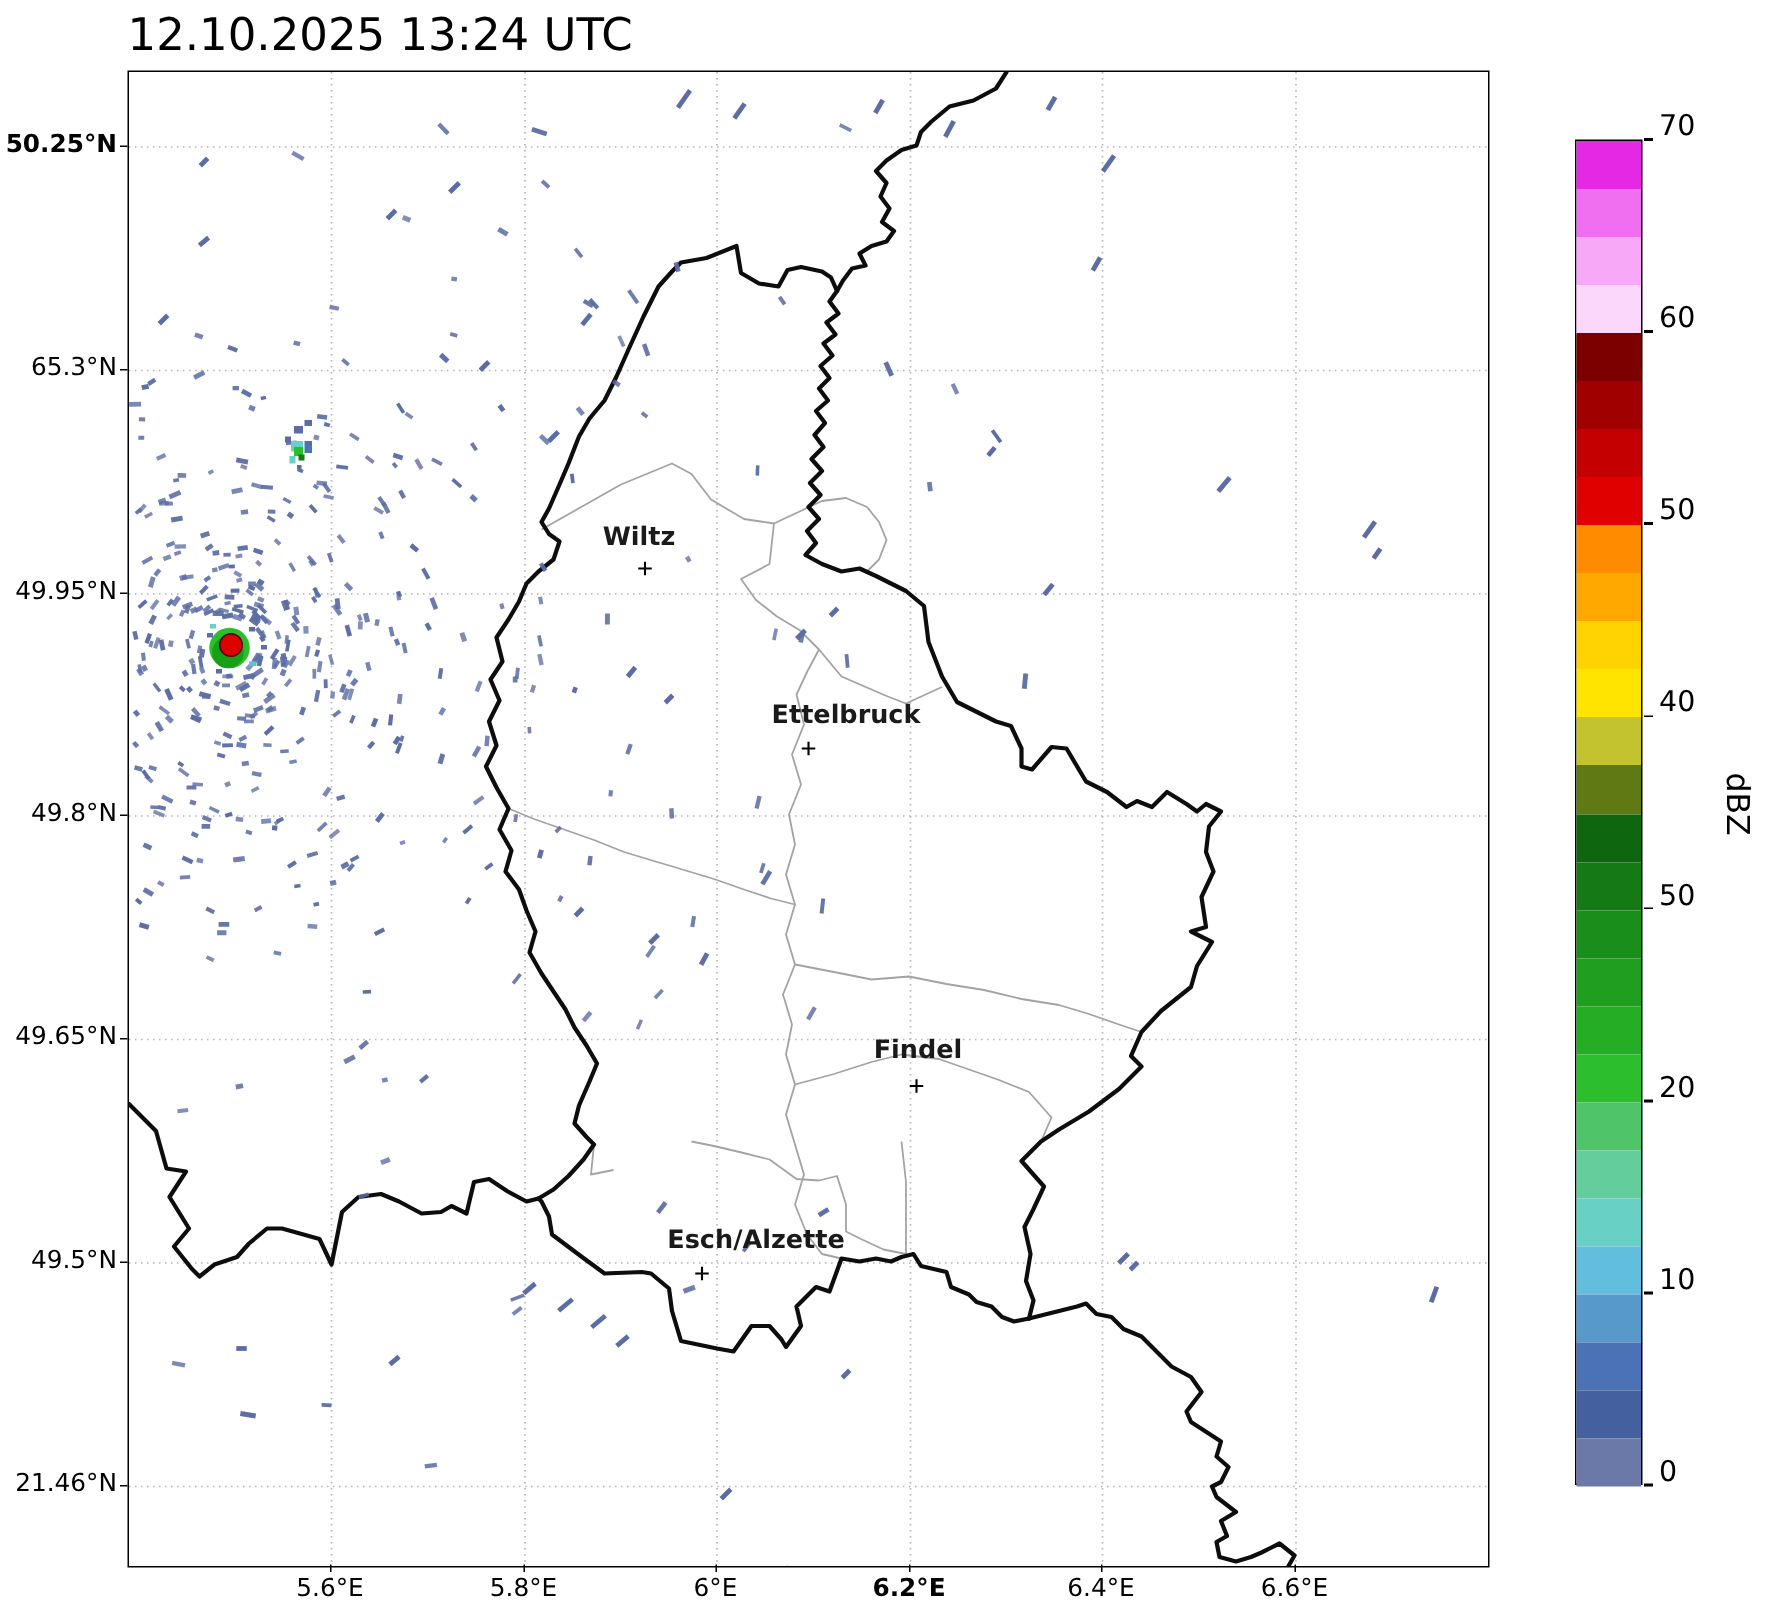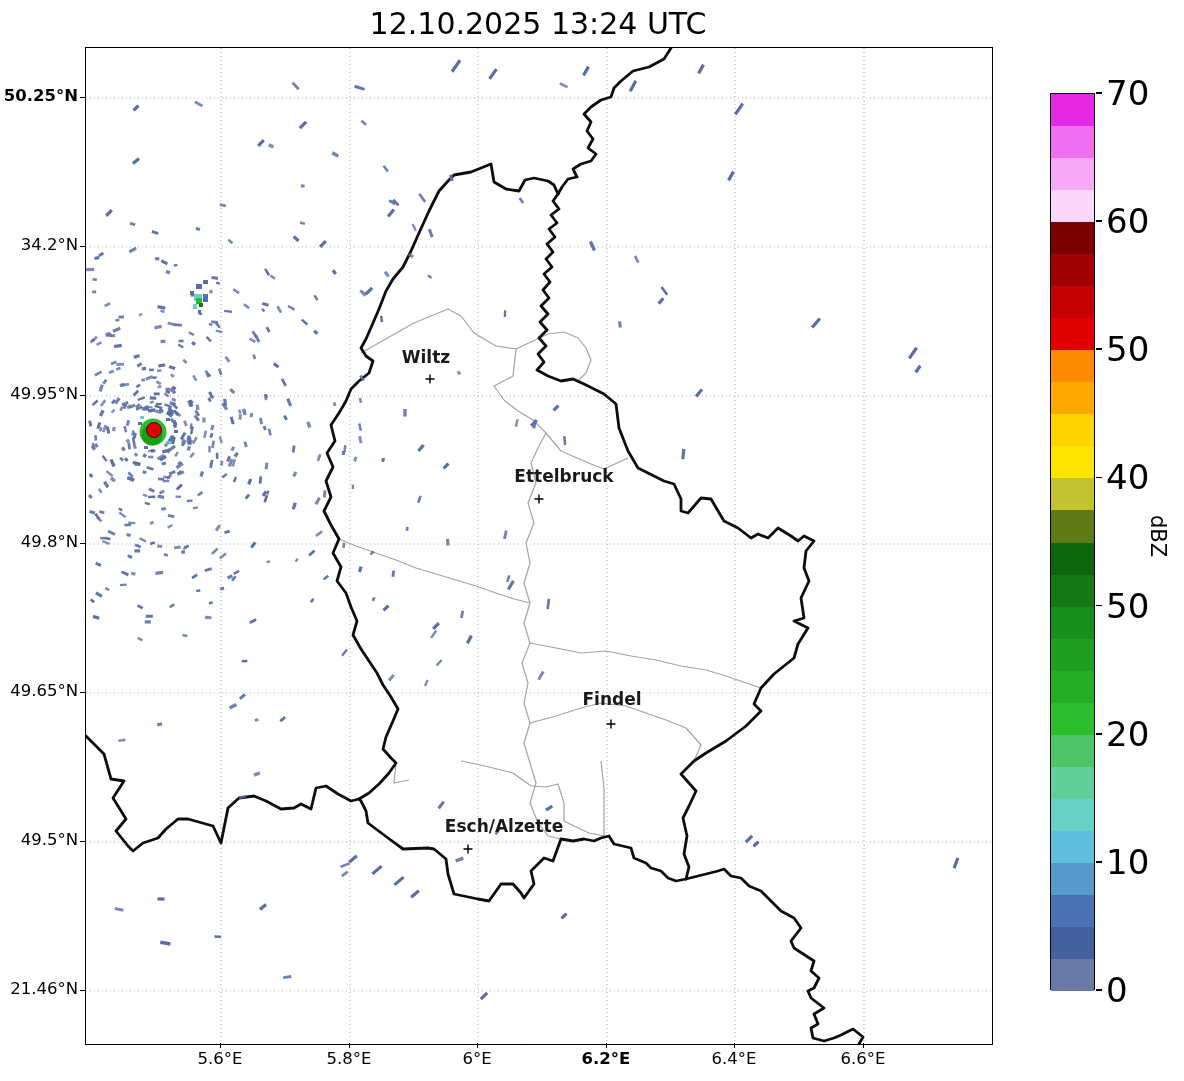--- a/index.html
+++ b/index.html
@@ -1,32 +1,32 @@
 <!DOCTYPE html>
 <html><head>
 <meta charset="utf-8">
 <style>
   html,body{margin:0;padding:0;background:#fff;}
   #figure{position:relative;width:1184px;height:1081px;background:#fff;
           font-family:"DejaVu Sans","Liberation Sans",sans-serif;overflow:hidden;}
-  #page-title{position:absolute;left:85px;top:6px;width:906px;text-align:center;
+  #page-title{position:absolute;left:85px;top:6px;width:906px;
           font-size:30px;color:#000;}
   #map{position:absolute;left:85px;top:47px;width:906px;height:996px;
           border:1.6px solid #000;box-sizing:content-box;background:#fff;}
   #map-svg{position:absolute;left:0;top:0;}
   #info-box{position:absolute;left:6px;top:5px;background:#fff;border:1.1px solid #333;
           padding:3px 8px 4px 8px;font-size:14px;line-height:1.45;color:#000;z-index:5;}
   .xt{position:absolute;width:90px;text-align:center;font-size:16.5px;color:#000;top:1049px;}
   .yt{position:absolute;width:78px;text-align:right;font-size:16.5px;color:#000;left:0;}
   .tickmark{position:absolute;background:#000;}
   #colorbar{position:absolute;left:1050px;top:93px;width:45px;height:897px;
           border:1.3px solid #000;box-sizing:border-box;}
   .cbseg{position:absolute;left:0;width:100%;}
   .cbtick{position:absolute;background:#000;width:6px;height:1.6px;left:1096px;}
-  .cblab{position:absolute;left:1106px;font-size:34px;color:#000;}
+  .cblab{position:absolute;left:1106px;font-size:19px;color:#000;}
   #cb-unit{position:absolute;left:1137px;top:524px;font-size:21px;color:#000;
           transform:rotate(90deg);transform-origin:center;}
   .city-label{font-weight:bold;font-size:17px;fill:#1a1a1a;}
 </style>
 </head>
 <body>
 
 <div id="figure">
   <div id="page-title">12.10.2025 13:24 UTC</div>
 
@@ -567,21 +567,21 @@
       <div class="xt" style="left: 432px;">6°E</div>
       <div class="tickmark" style="left: 605.5px; top: 1043px; width: 1.5px; height: 5px;"></div>
       <div class="xt" style="left: 561px; font-weight: bold;">6.2°E</div>
       <div class="tickmark" style="left: 733.5px; top: 1043px; width: 1.5px; height: 5px;"></div>
       <div class="xt" style="left: 689px;">6.4°E</div>
       <div class="tickmark" style="left: 862.5px; top: 1043px; width: 1.5px; height: 5px;"></div>
       <div class="xt" style="left: 818px;">6.6°E</div>
       <div class="tickmark" style="left: 80px; top: 96.5px; width: 5px; height: 1.5px;"></div>
       <div class="yt" style="top: 86px; font-weight: bold;">50.25°N</div>
       <div class="tickmark" style="left: 80px; top: 245.5px; width: 5px; height: 1.5px;"></div>
-      <div class="yt" style="top: 235px;">34.2°N</div>
+      <div class="yt" style="top: 235px;">65.3°N</div>
       <div class="tickmark" style="left: 80px; top: 394.5px; width: 5px; height: 1.5px;"></div>
       <div class="yt" style="top: 384px;">49.95°N</div>
       <div class="tickmark" style="left: 80px; top: 542.5px; width: 5px; height: 1.5px;"></div>
       <div class="yt" style="top: 532px;">49.8°N</div>
       <div class="tickmark" style="left: 80px; top: 691.5px; width: 5px; height: 1.5px;"></div>
       <div class="yt" style="top: 681px;">49.65°N</div>
       <div class="tickmark" style="left: 80px; top: 840.5px; width: 5px; height: 1.5px;"></div>
       <div class="yt" style="top: 830px;">49.5°N</div>
       <div class="tickmark" style="left: 80px; top: 989.5px; width: 5px; height: 1.5px;"></div>
       <div class="yt" style="top: 979px;">21.46°N</div>

